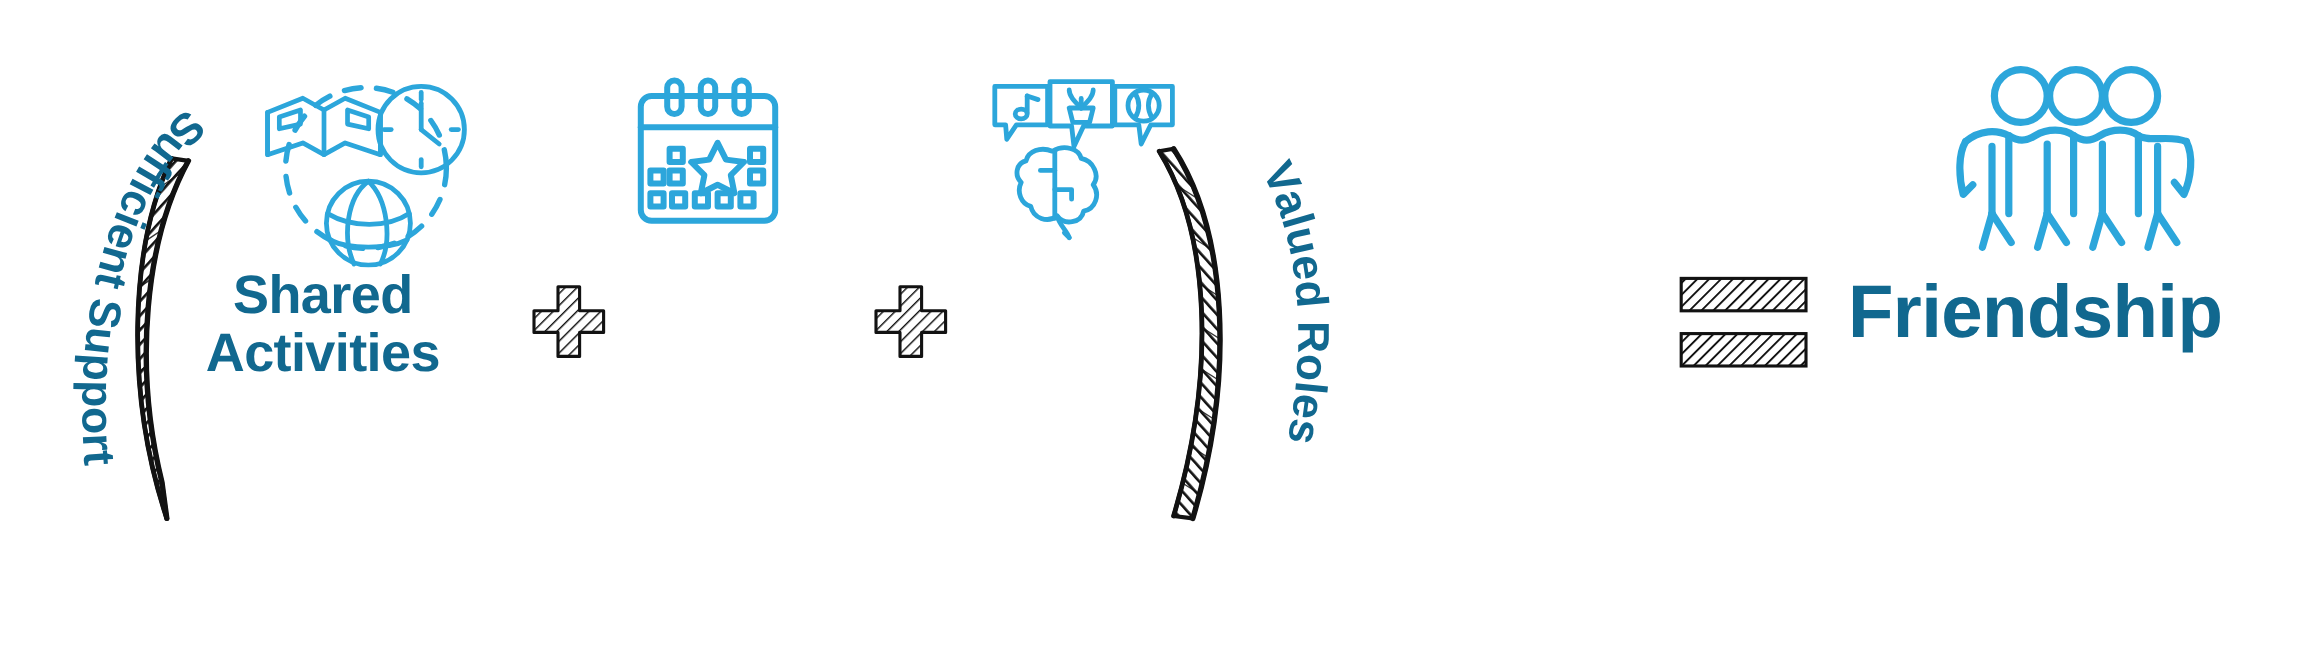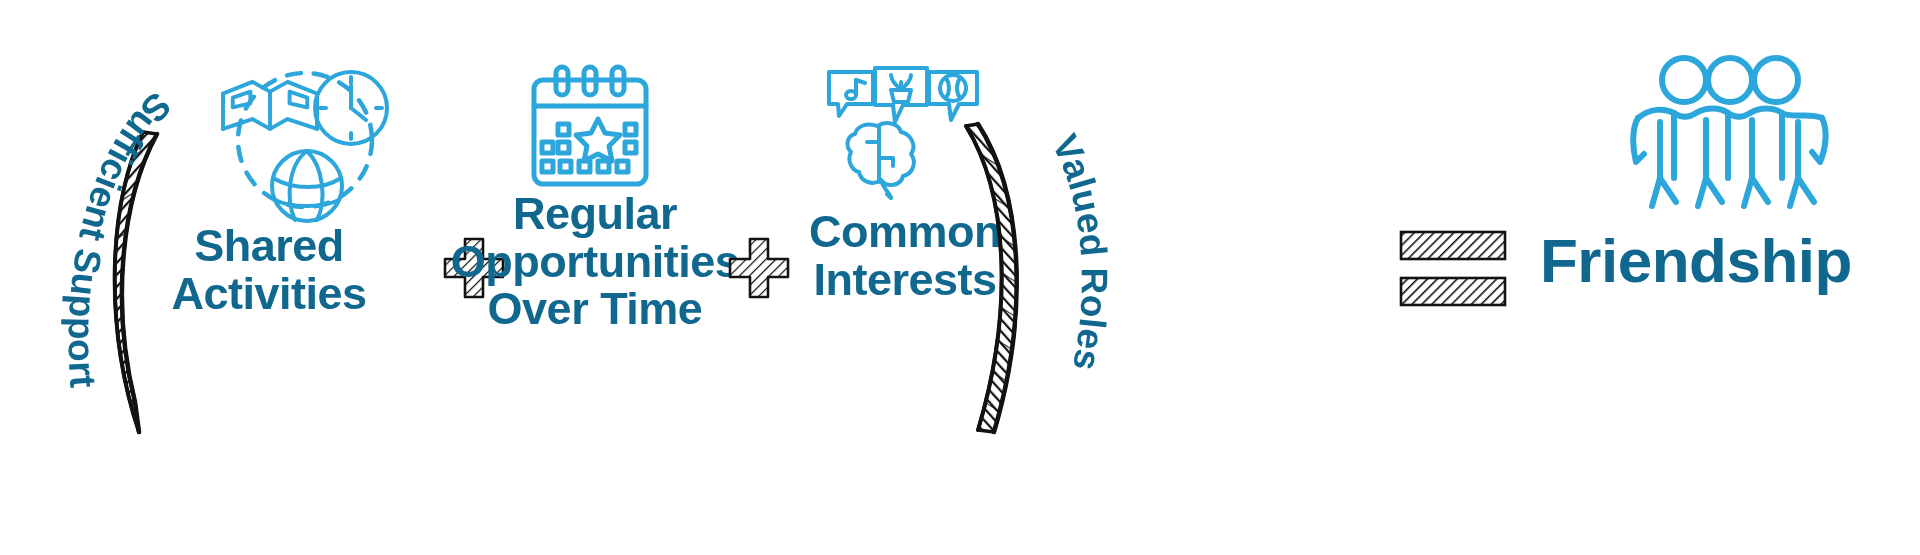--- a/index.html
+++ b/index.html
@@ -155,23 +155,20 @@
       <rect x="38" y="80" width="11" height="11"></rect>
       <rect x="105" y="80" width="11" height="11"></rect>
       <rect x="22" y="99" width="11" height="11"></rect>
       <rect x="40" y="99" width="11" height="11"></rect>
       <rect x="59" y="99" width="11" height="11"></rect>
       <rect x="78" y="99" width="11" height="11"></rect>
       <rect x="97" y="99" width="11" height="11"></rect>
     </g>
   </svg>
 
-  <div class="term-label" id="label-regular">Regular
-Opportunities
-Over Time</div>
 
   <svg class="plus-svg" style="left:728px; top:237px;" width="62" height="62" viewBox="0 0 62 62">
     <defs>
       <pattern id="hatchP2" width="7" height="7" patternTransform="rotate(45)" patternUnits="userSpaceOnUse">
         <rect width="7" height="7" fill="#ffffff"></rect>
         <line x1="0" y1="0" x2="0" y2="7" stroke="#121212" stroke-width="2.4"></line>
       </pattern>
     </defs>
     <path d="M22 2 L40 2 L40 22 L60 22 L60 40 L40 40 L40 60 L22 60 L22 40 L2 40 L2 22 L22 22 Z" fill="url(#hatchP2)" stroke="#121212" stroke-width="2.6" stroke-linejoin="round"></path>
   </svg>
@@ -207,22 +204,20 @@
                  C 70 24, 64 12, 54 10 C 52 2, 40 -2, 30 4 Z"></path>
         <path d="M32 4 L32 60"></path>
         <path d="M32 20 L20 20"></path>
         <path d="M32 36 L46 36 L46 44"></path>
         <path d="M34 58 C 36 66, 42 70, 44 76"></path>
         <path d="M44 76 L40 72"></path>
       </g>
     </g>
   </svg>
 
-  <div class="term-label" id="label-common">Common
-Interests</div>
 
   <svg class="bracket-svg" style="left:960px; top:120px;" width="120" height="320" viewBox="0 0 120 320">
     <defs>
       <pattern id="hatchR" width="8" height="8" patternTransform="rotate(-42)" patternUnits="userSpaceOnUse">
         <rect width="8" height="8" fill="#ffffff"></rect>
         <line x1="0" y1="0" x2="0" y2="8" stroke="#121212" stroke-width="4.4"></line>
       </pattern>
       <clipPath id="clipR">
         <path d="M18 4 C 62 72, 70 190, 34 312 L 18 310 C 54 190, 48 74, 6 6 Z"></path>
       </clipPath>

